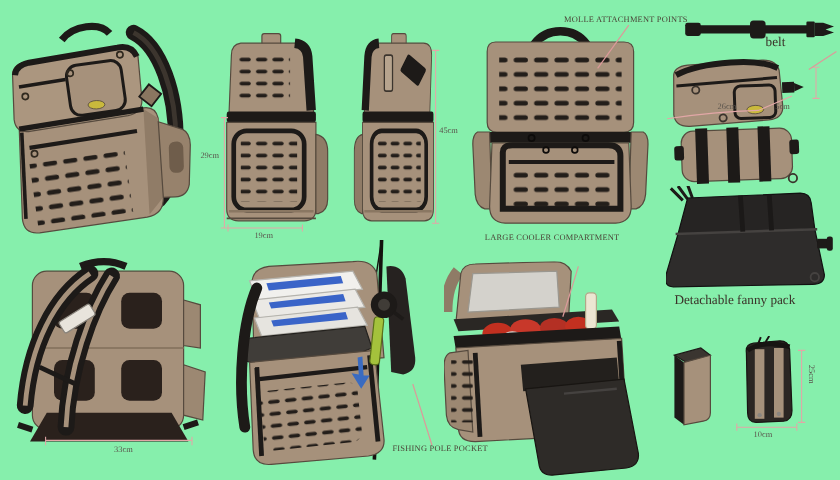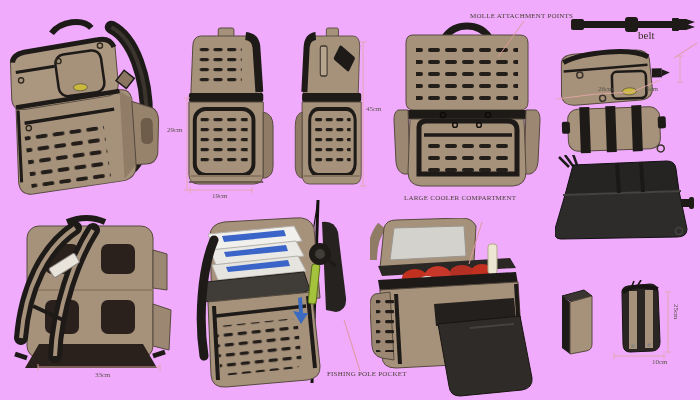--- a/index.html
+++ b/index.html
@@ -1,17 +1,17 @@
 <!DOCTYPE html>
 <html><head>
 <meta charset="utf-8">
 <style>
   *{box-sizing:border-box}
   html,body{margin:0;padding:0;background:#ffffff}
-  .canvas{position:relative;width:700px;height:400px;background:#f0abfc;overflow:hidden;
+  .canvas{position:relative;width:700px;height:400px;background:#86efac;overflow:hidden;
           font-family:"Liberation Serif",serif}
   .fig{position:absolute}
   .lbl{position:absolute;color:#4a4236;white-space:nowrap}
   .lbl.tiny{font-size:7px;letter-spacing:.2px}
   .lbl.md{font-size:11px;color:#3a3128}
   .lbl .ln{display:block}
   .meas{position:absolute;font-size:7px;color:#5a544c;white-space:nowrap}
   .meas.vert{writing-mode:vertical-rl}
   .overlay{position:absolute;left:0;top:0;pointer-events:none}
 </style>
@@ -256,26 +256,27 @@
   </svg>
 
   <span class="lbl tiny" style="left:470px;top:12px">MOLLE ATTACHMENT POINTS</span>
 
   <span class="lbl md" style="left:638px;top:29px">belt</span>
 
   <div class="lbl tiny" style="left:404px;top:194px;line-height:9px">
     <span class="ln">LARGE COOLER COMPARTMENT</span>
   </div>
 
+  <span class="lbl md" style="left:562px;top:244px">Detachable fanny pack</span>
 
   <span class="lbl tiny" style="left:327px;top:370px">FISHING POLE POCKET</span>
 
   <span class="meas" style="left:167px;top:126px">29cm</span>
   <span class="meas" style="left:212px;top:192px">19cm</span>
   <span class="meas" style="left:366px;top:105px">45cm</span>
   <span class="meas" style="left:95px;top:371px">33cm</span>
   <span class="meas" style="left:709px;top:64px">16cm</span>
   <span class="meas" style="left:598px;top:85px">26cm</span>
   <span class="meas" style="left:646px;top:85px">5cm</span>
   <span class="meas vert" style="left:672px;top:304px">25cm</span>
-  <span class="meas" style="left:652px;top:358px">10cm</span>
+  <span class="meas" style="left:628px;top:358px">10cm</span>
 
 </div>
 
 </body></html>

